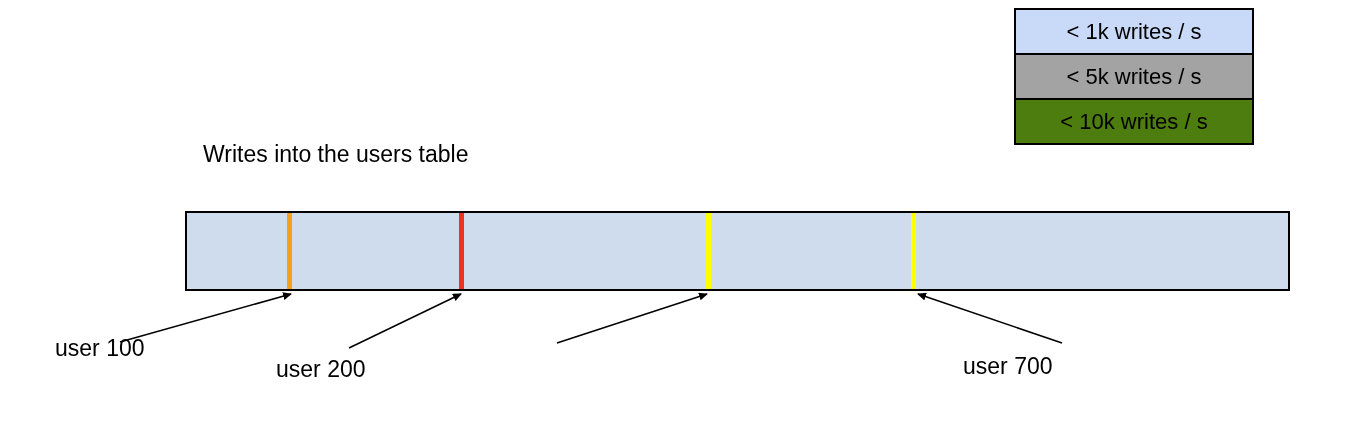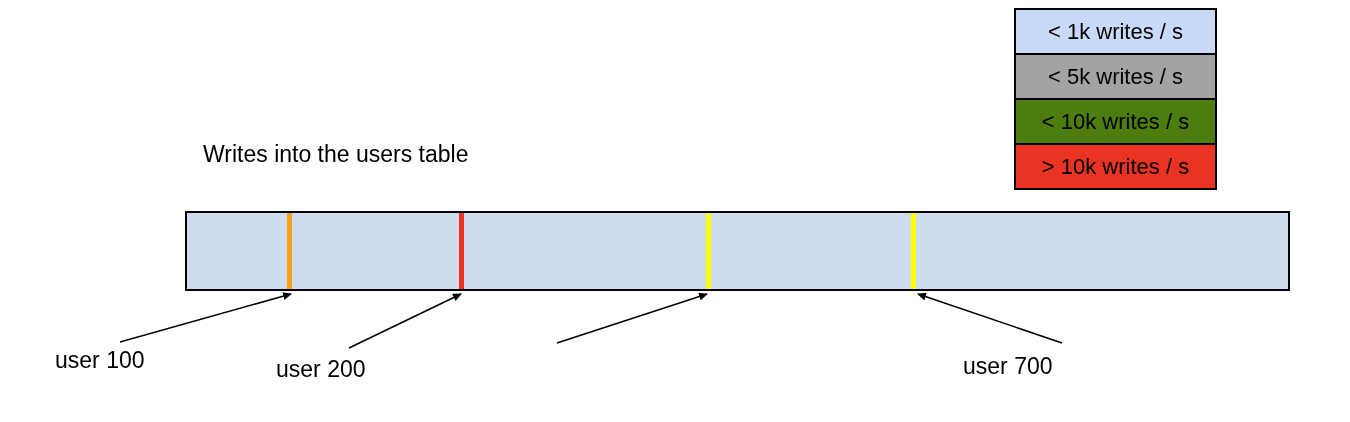--- a/index.html
+++ b/index.html
@@ -21,21 +21,21 @@
     font-size: 23px;
     line-height: 28px;
     color: #000000;
     white-space: nowrap;
   }
 
   .legend {
     position: absolute;
     left: 1014px;
     top: 8px;
-    width: 203px;
+    width: 240px;
   }
   .legend-row {
     height: 47px;
     border: 2px solid #000;
     margin-top: -2px;
     display: flex;
     align-items: center;
     justify-content: center;
     font-size: 22px;
     white-space: nowrap;
@@ -71,37 +71,36 @@
   }
   .arrows line { stroke: #000; stroke-width: 1.5; }
 
   .user-label {
     position: absolute;
     font-size: 23px;
     line-height: 28px;
     color: #000;
     white-space: nowrap;
   }
-  .label-user-100 { left: 55px;  top: 346px; }
+  .label-user-100 { left: 55px;  top: 334px; }
   .label-user-200 { left: 276px; top: 355px; }
   .label-user-300 { left: 494px; top: 355px; }
   .label-user-400 { left: 963px; top: 352px; }
 </style>
 </head>
 <body>
 
 <div class="canvas">
 
   <div class="title">Writes into the users table</div>
 
   <div class="legend">
     <div class="legend-row" style="background-color: rgb(201, 218, 248);">&lt; 1k writes / s</div>
     <div class="legend-row" style="background-color: #a3a3a3;">&lt; 5k writes / s</div>
     <div class="legend-row" style="background-color: #4d7c0f;">&lt; 10k writes / s</div>
-    <div class="legend-row" style="background-color: rgb(234, 51, 35);">&gt; 10k writes / s</div>
   </div>
 
   <div class="bar" style="background-color: rgb(207, 220, 238);">
     <div class="mark mark-user-100" style="background-color: rgb(246, 161, 28);"></div>
     <div class="mark mark-user-200" style="background-color: rgb(234, 51, 35);"></div>
     <div class="mark mark-user-300" style="background-color: rgb(255, 255, 0);"></div>
     <div class="mark mark-user-400" style="background-color: rgb(255, 255, 0);"></div>
   </div>
 
   <svg class="arrows" viewBox="0 0 1350 422" xmlns="http://www.w3.org/2000/svg">

